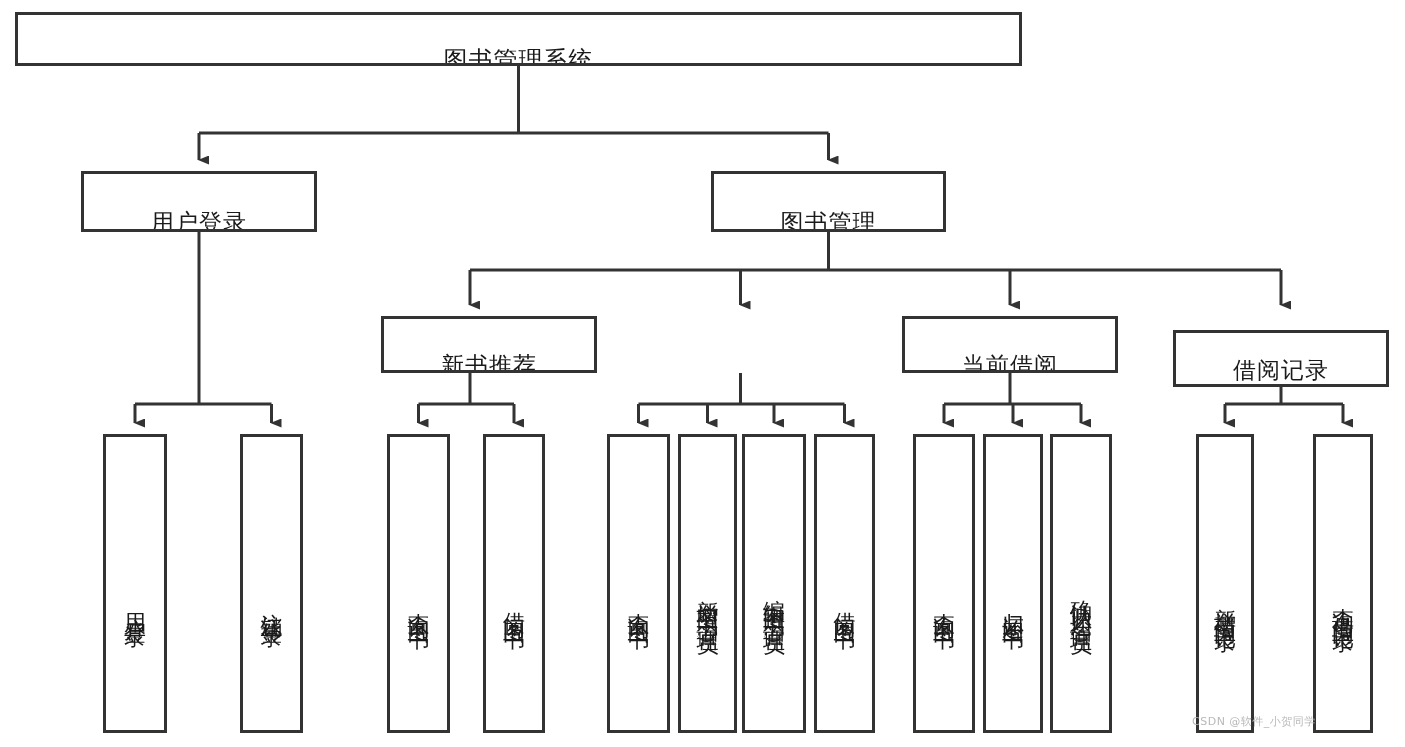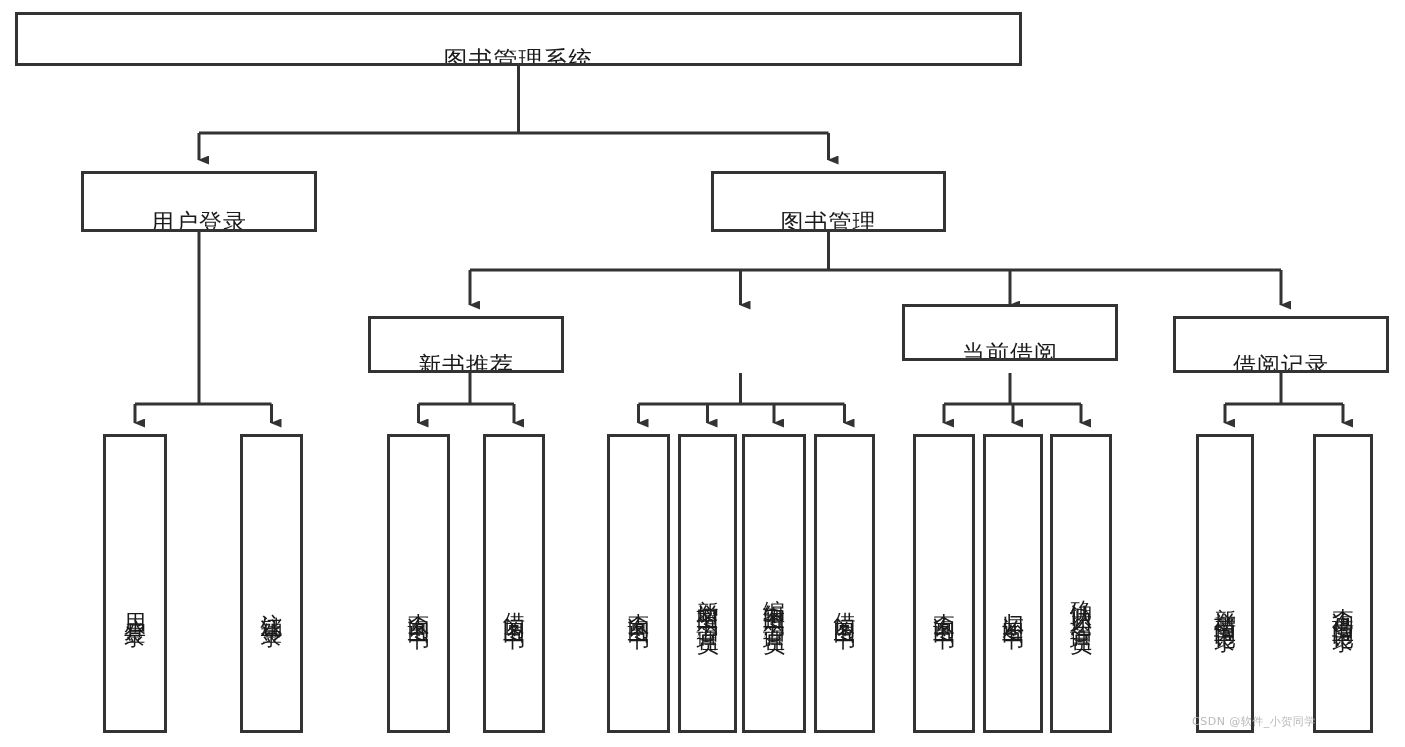--- a/index.html
+++ b/index.html
@@ -124,27 +124,27 @@
     <span class="node-label">图书管理系统</span>
   </div>
 
   <div class="node horizontal" style="left: 81px; top: 171px; width: 236px; height: 61px;">
     <span class="node-label">用户登录</span>
   </div>
   <div class="node horizontal" style="left: 711px; top: 171px; width: 235px; height: 61px;">
     <span class="node-label">图书管理</span>
   </div>
 
-  <div class="node horizontal" style="left: 368px; top: 316px; width: 196px; height: 57px;">
+  <div class="node horizontal" style="left: 381px; top: 316px; width: 216px; height: 57px;">
     <span class="node-label">新书推荐</span>
   </div>
-  <div class="node horizontal" style="left: 902px; top: 304px; width: 216px; height: 57px;">
+  <div class="node horizontal" style="left: 902px; top: 316px; width: 216px; height: 57px;">
     <span class="node-label">当前借阅</span>
   </div>
-  <div class="node horizontal" style="left: 1173px; top: 316px; width: 216px; height: 57px;">
+  <div class="node horizontal" style="left: 1173px; top: 330px; width: 216px; height: 57px; align-items: flex-end;">
     <span class="node-label">借阅记录</span>
   </div>
 
   <div class="node leaf" style="left: 103px; top: 434px; width: 64px; height: 299px;">
     <span class="node-label">用户登录</span>
   </div>
   <div class="node leaf" style="left: 240px; top: 434px; width: 63px; height: 299px;">
     <span class="node-label">注销登录</span>
   </div>
   <div class="node leaf" style="left: 387px; top: 434px; width: 63px; height: 299px;">

